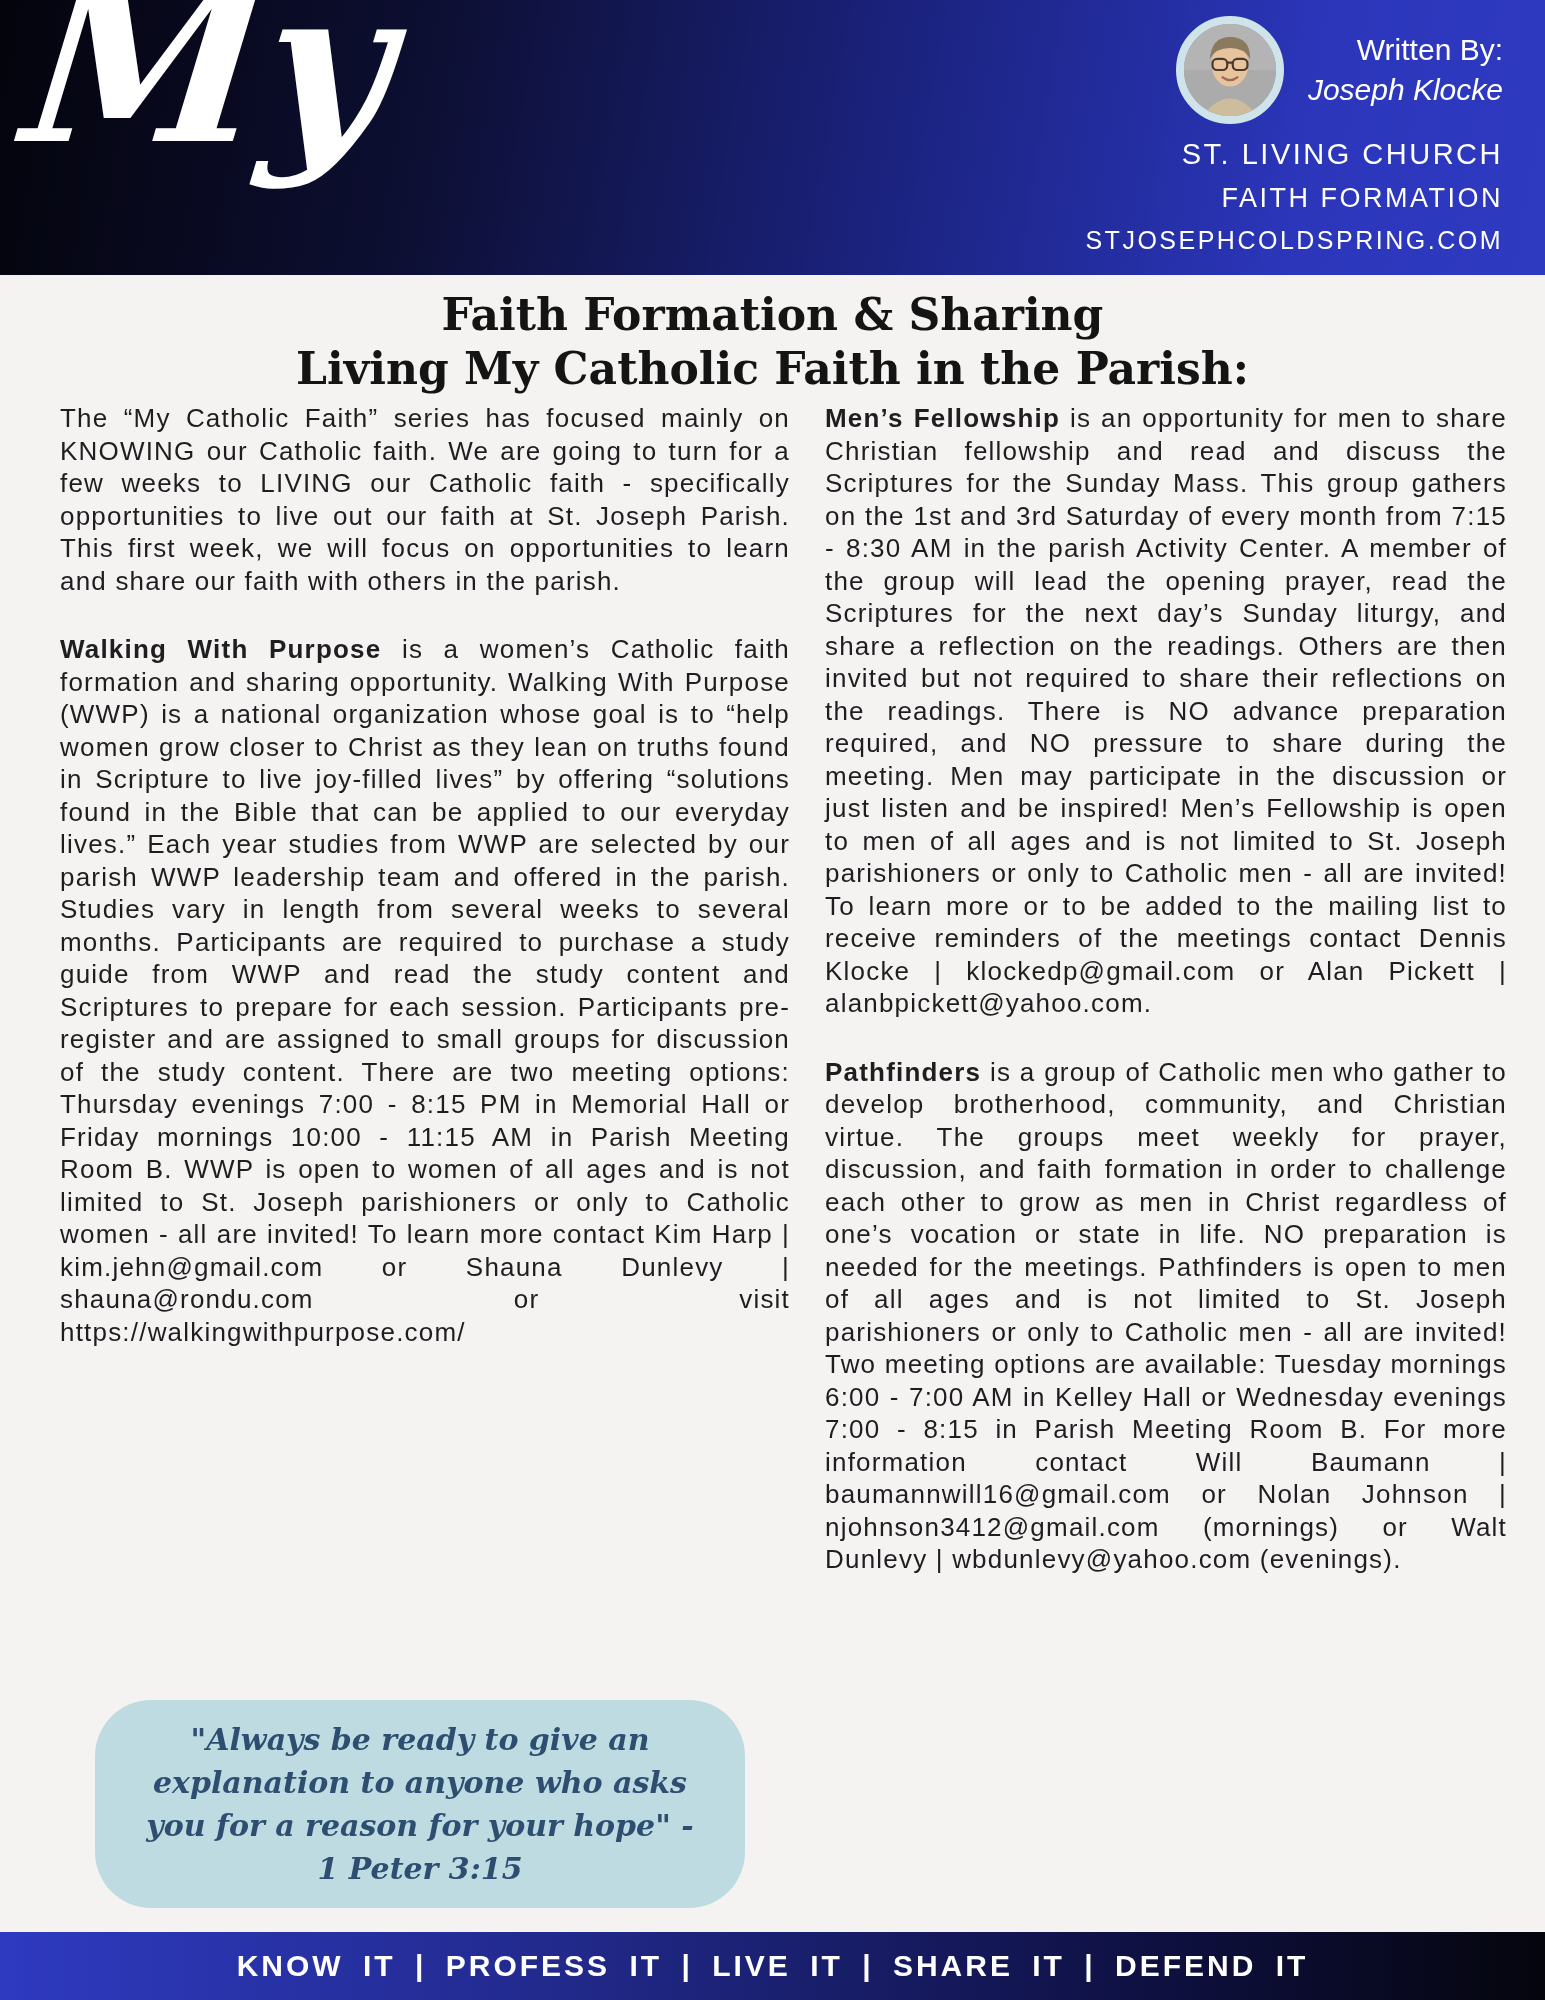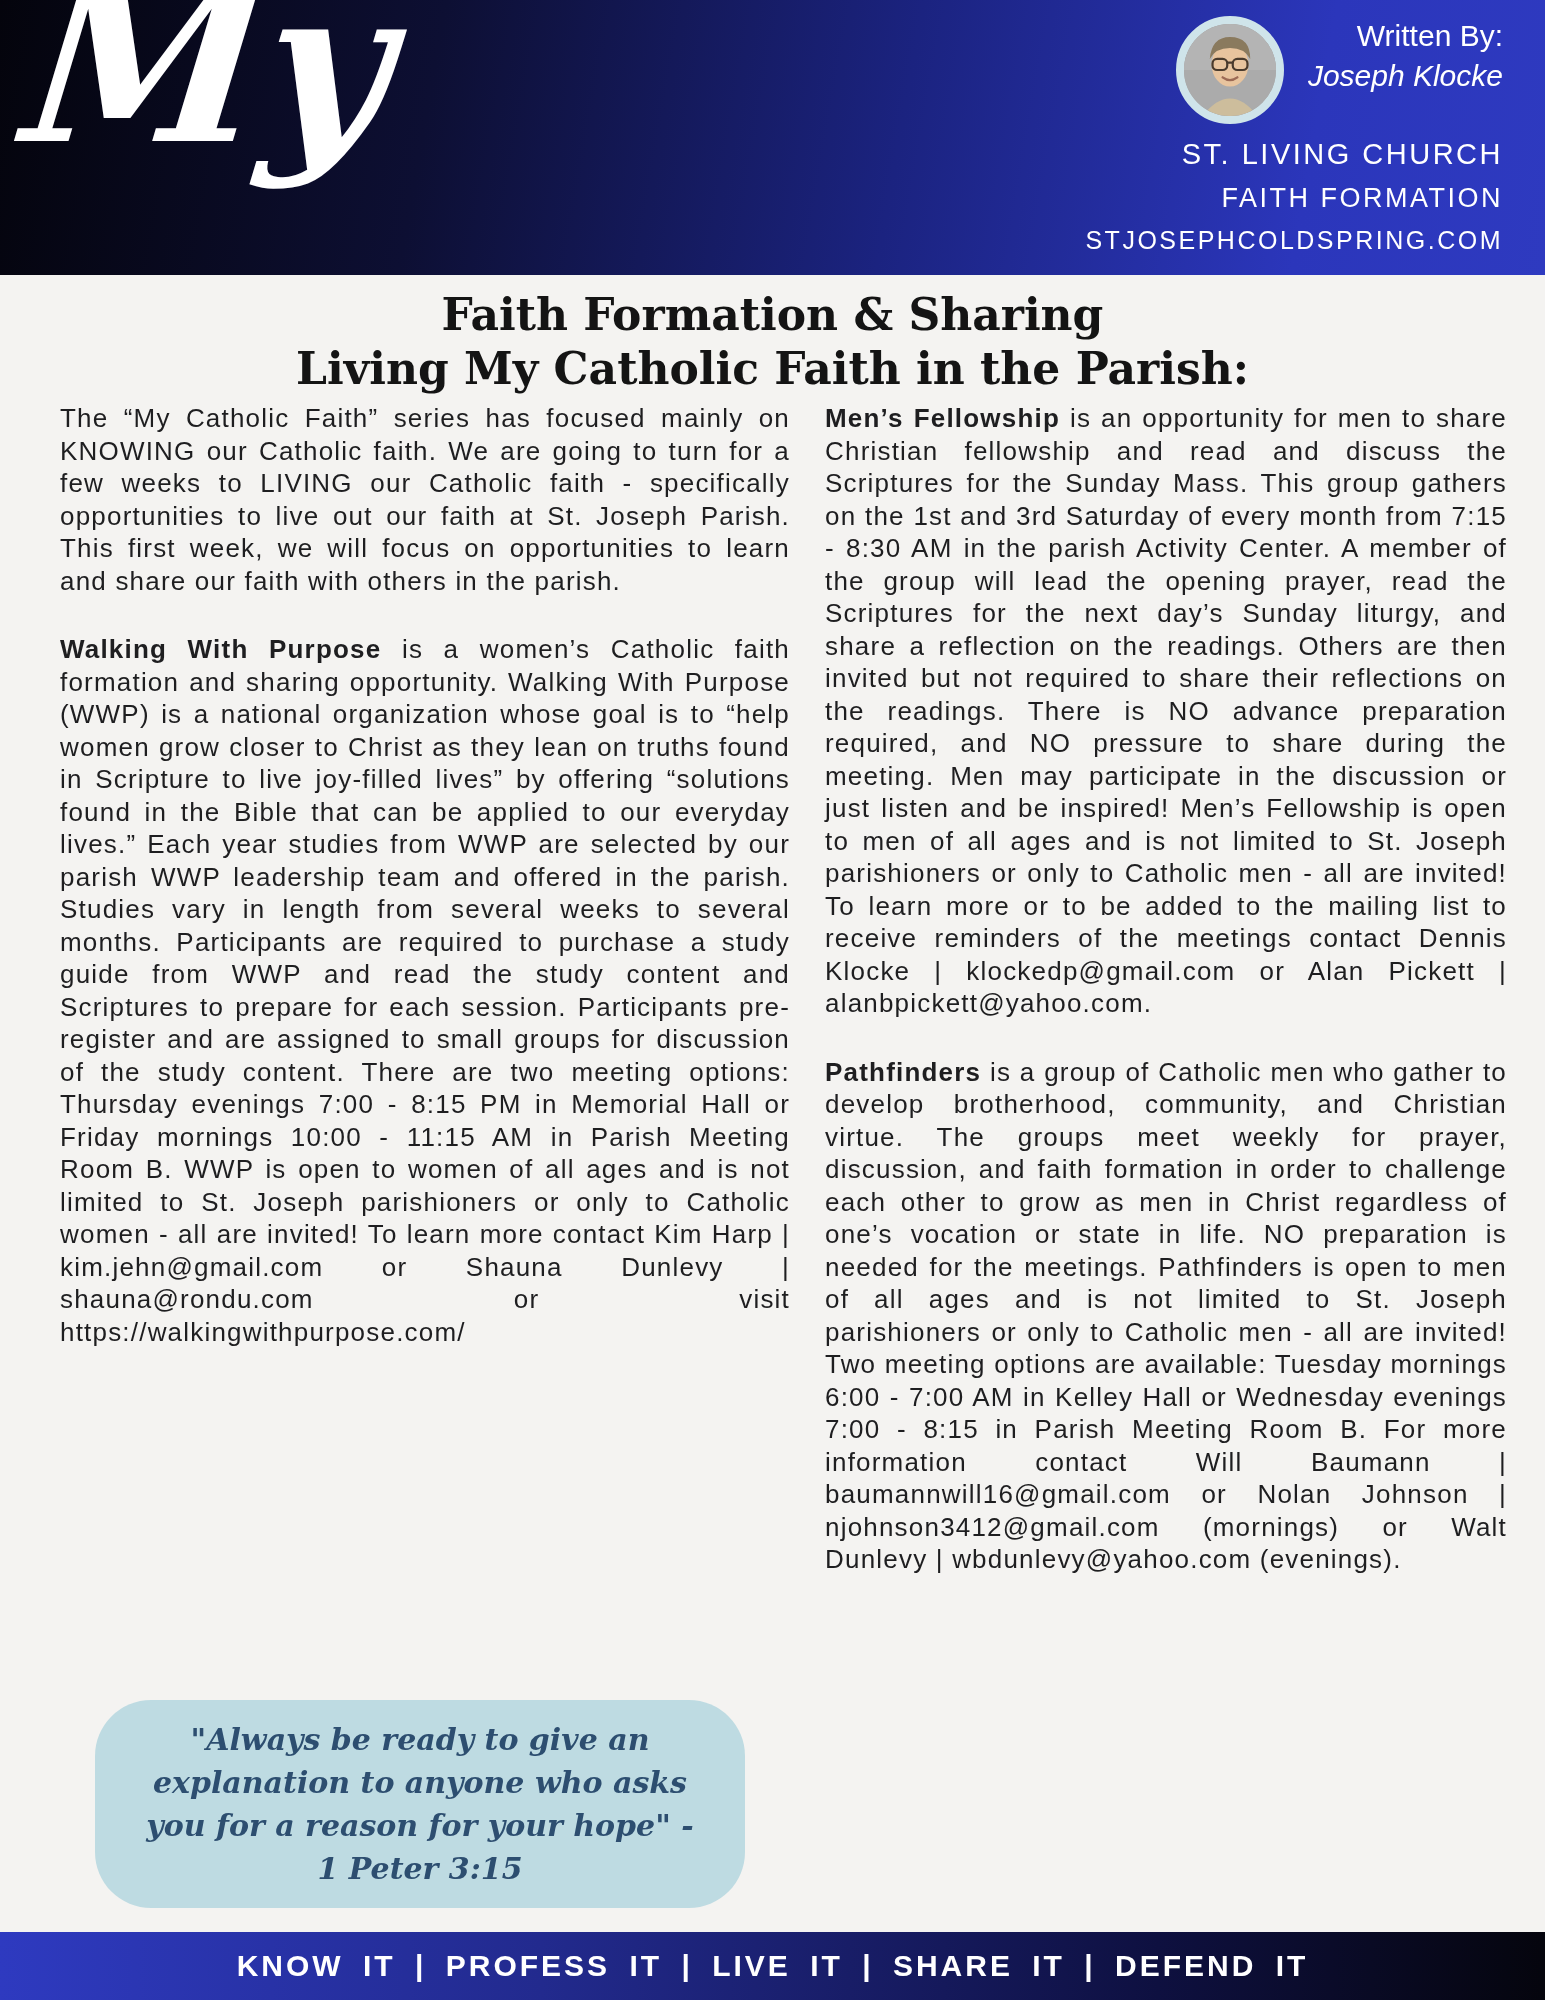--- a/index.html
+++ b/index.html
@@ -21,21 +21,21 @@
     transform:skewX(-6deg);
   }
   .logo-text{
     position:absolute;left:292px;top:86px;
     font-size:60px;color:#ffffff;letter-spacing:2px;font-weight:400;
   }
   .header-right{
     position:absolute;right:42px;top:16px;
     display:flex;flex-direction:column;align-items:flex-end;color:#ffffff;
   }
-  .byline-row{display:flex;gap:24px;}
+  .byline-row{display:flex;align-items:center;gap:24px;}
   .avatar{
     width:92px;height:92px;border-radius:50%;
     border:8px solid #cfe4ea;background:#a9a9a9;overflow:hidden;flex:none;
   }
   .byline-text{text-align:right;font-size:30px;line-height:40px;}
   .byline-author{font-style:italic;}
   .org1{margin-top:14px;font-size:29px;letter-spacing:2.5px;}
   .org2{margin-top:12px;font-size:27px;font-weight:400;letter-spacing:2.5px;}
   .org3{margin-top:12px;font-size:25px;letter-spacing:2.5px;}
   

